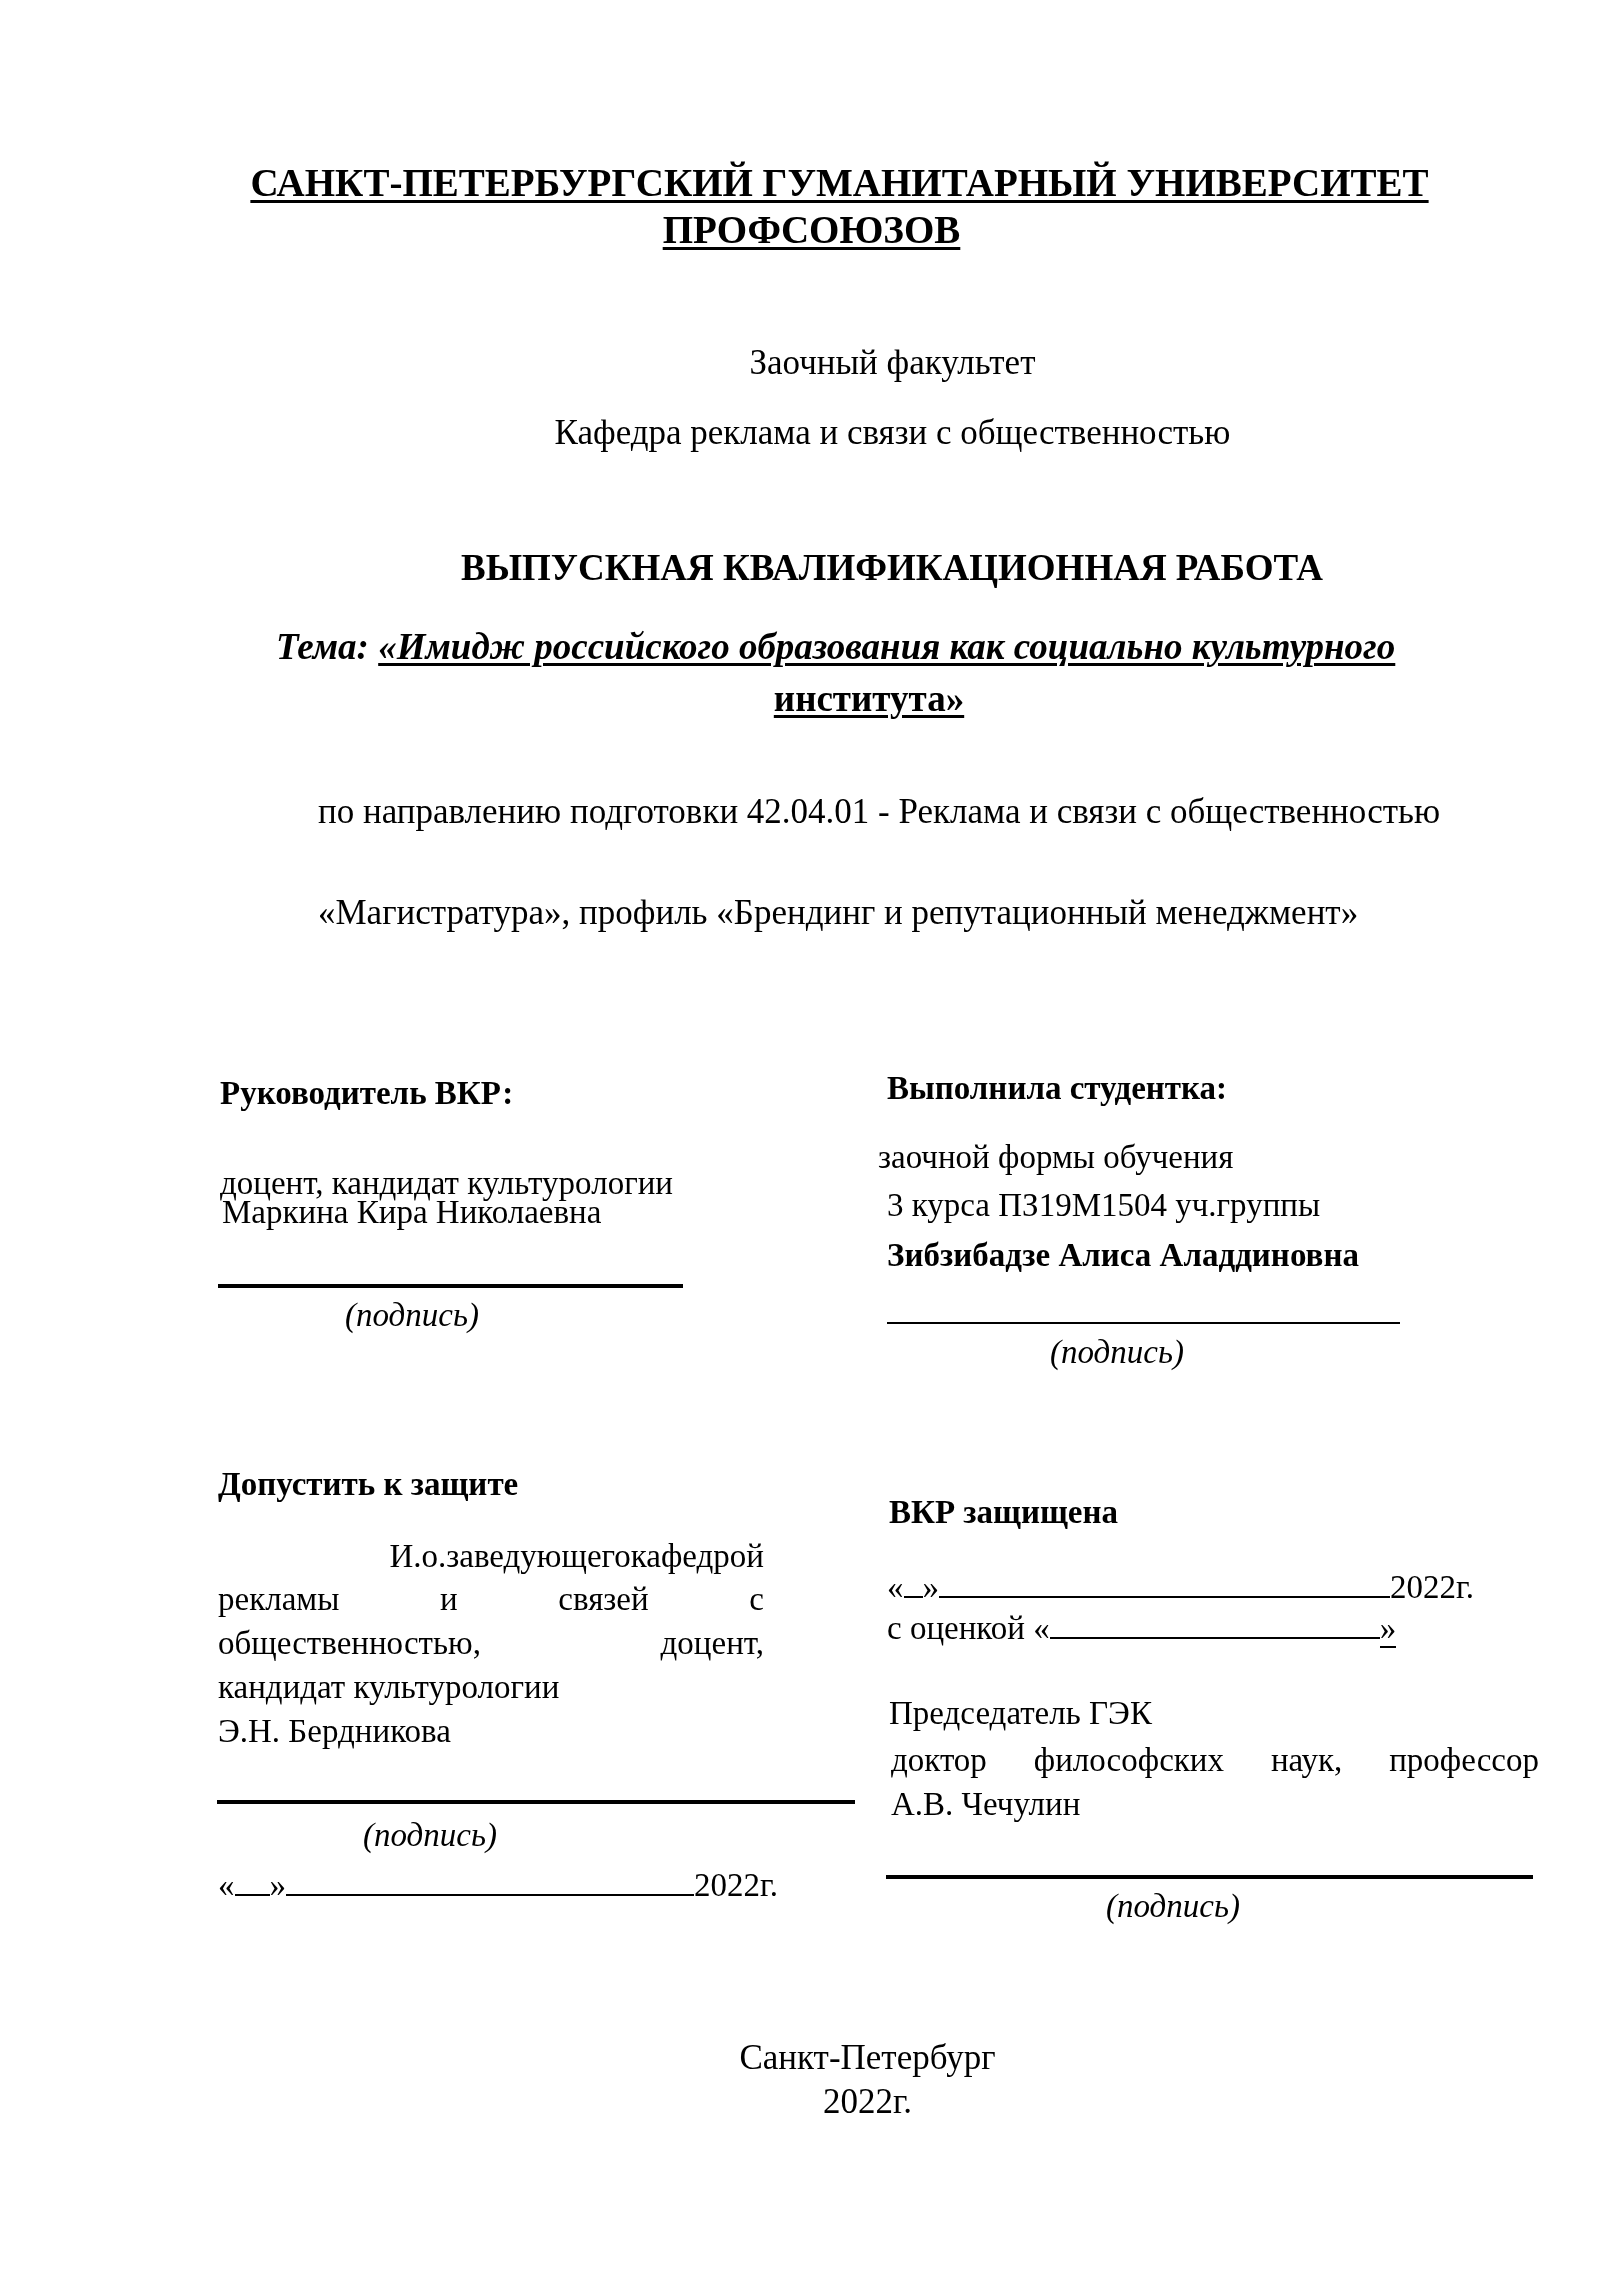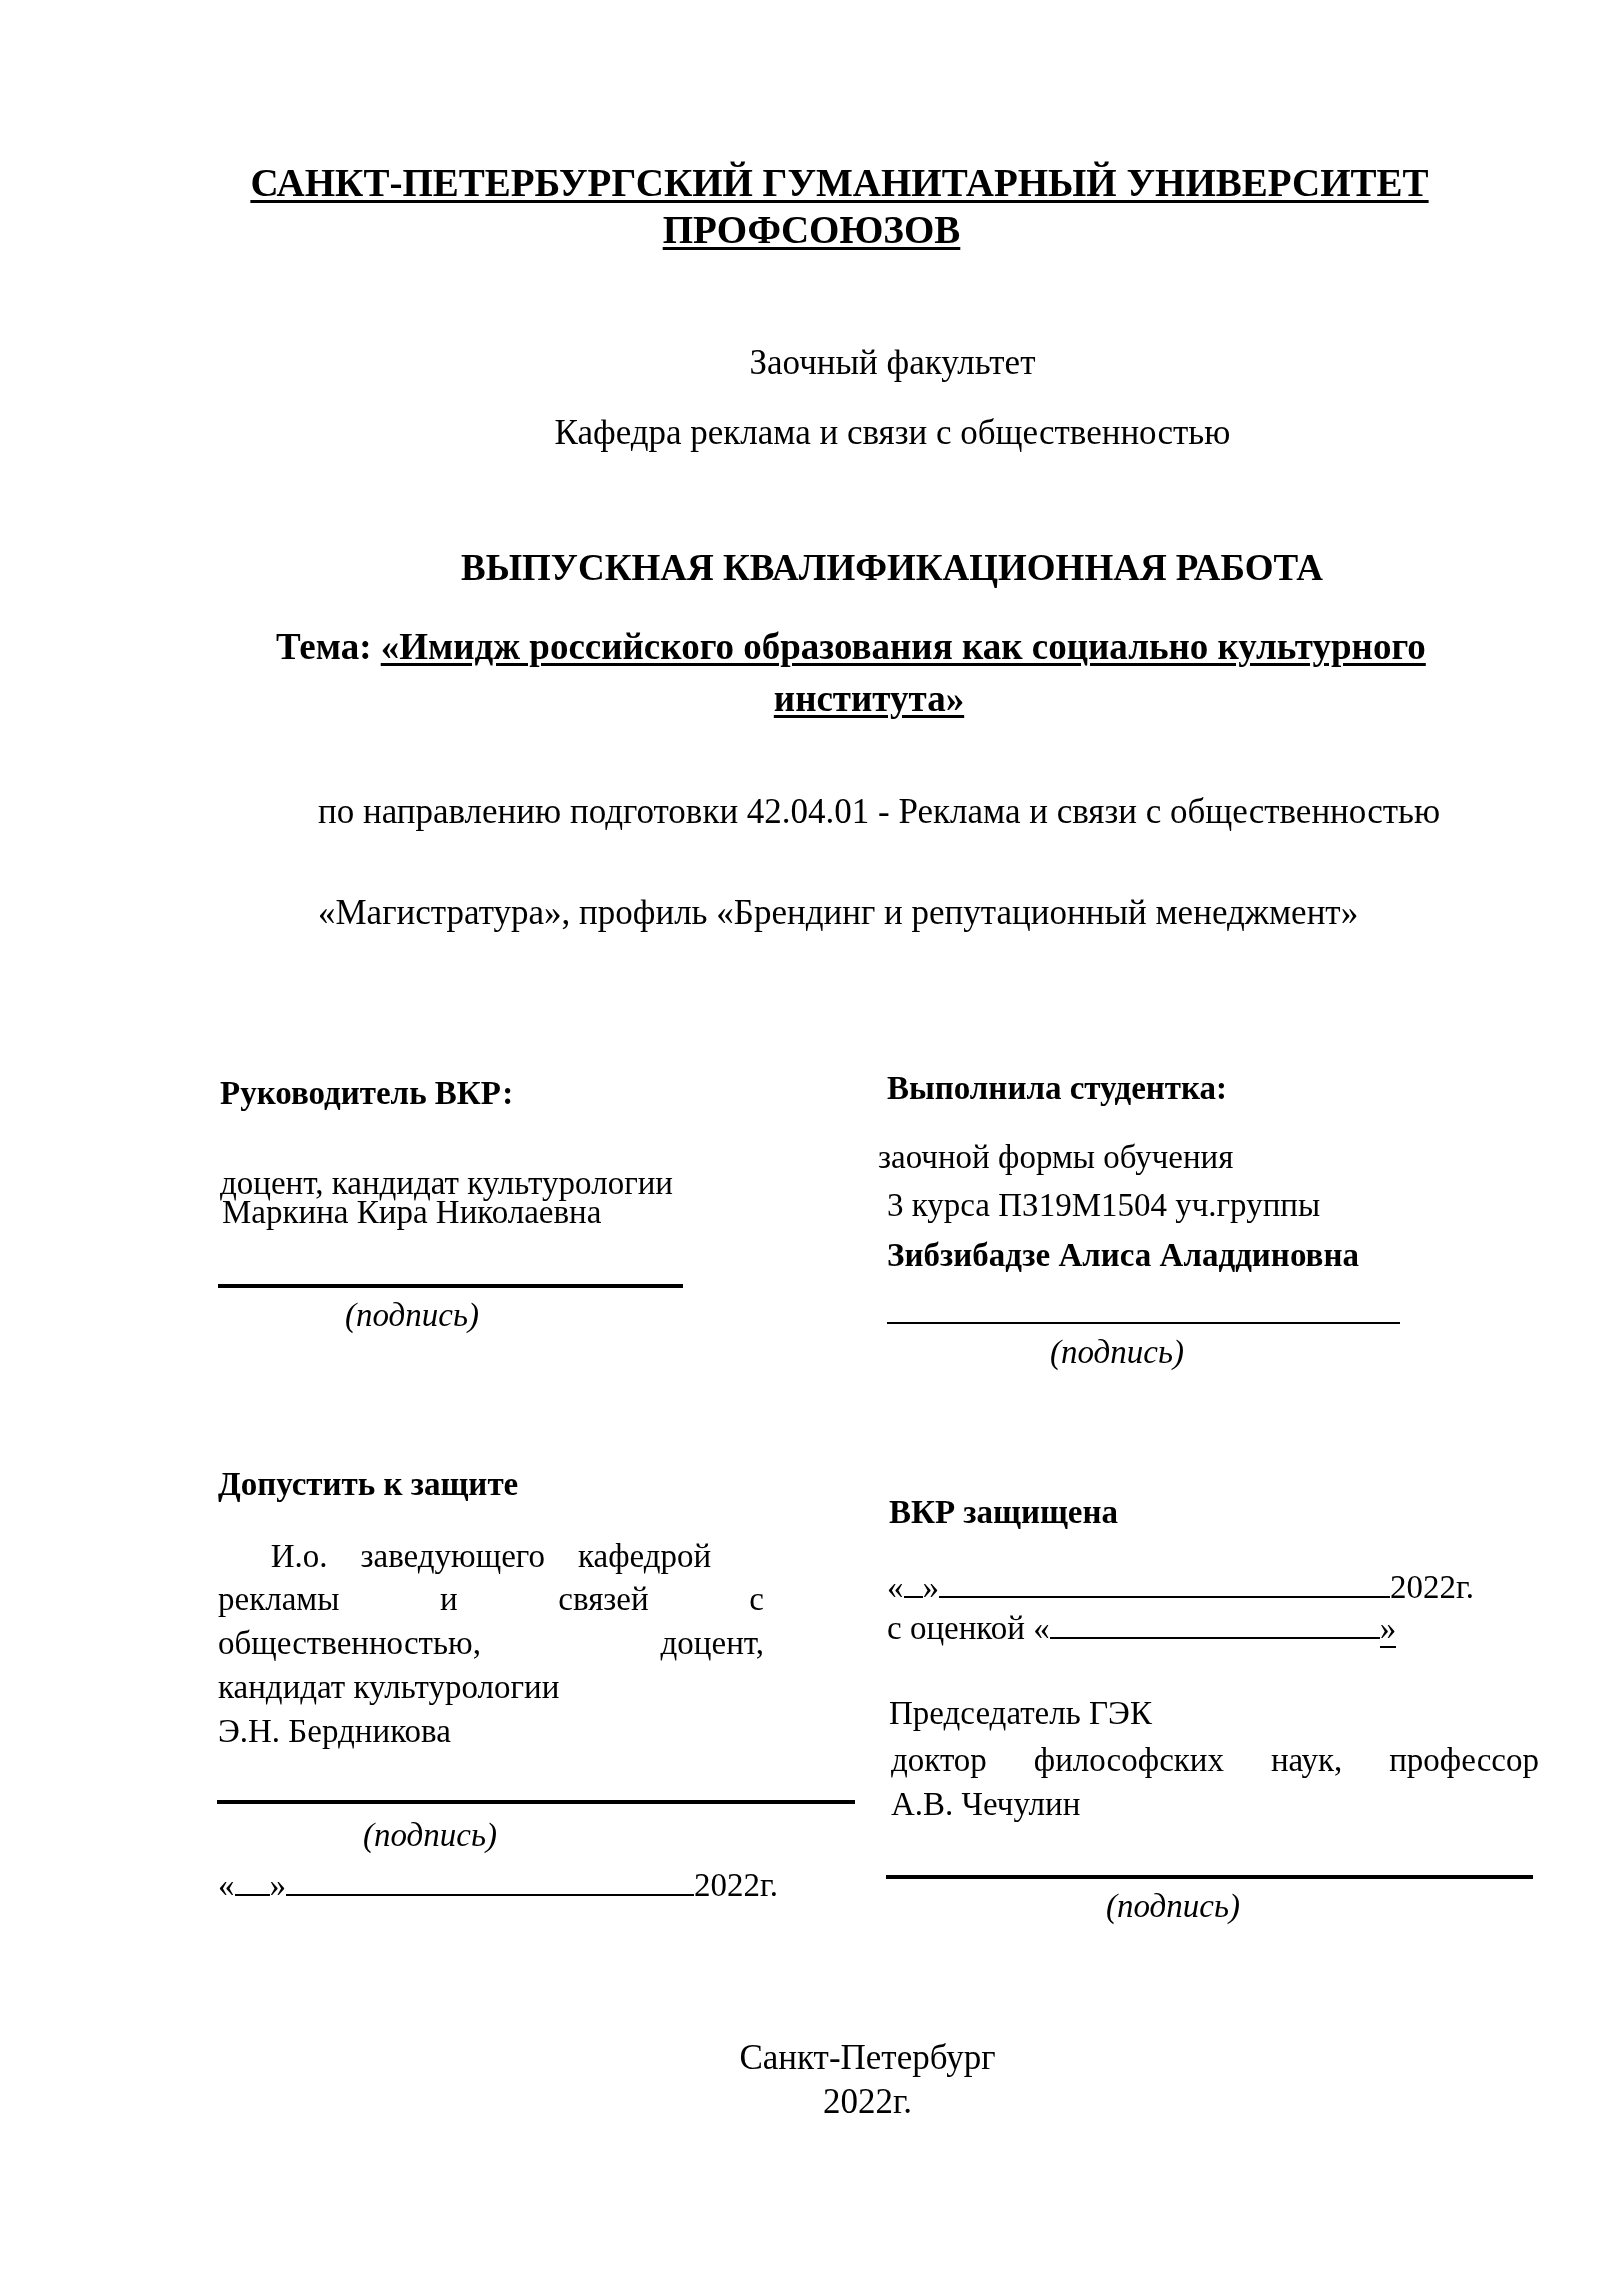--- a/index.html
+++ b/index.html
@@ -26,21 +26,21 @@
 </div>
 <div class="ln center b f50" style="top:210px;">
   <span class="u">ПРОФСОЮЗОВ</span>
 </div>
 
 <div class="ln f45" style="top:345px; left:0; width:1785px; text-align:center;">Заочный факультет</div>
 <div class="ln f45" style="top:415px; left:0; width:1785px; text-align:center;">Кафедра реклама и связи с общественностью</div>
 
 <div class="ln b f47" style="top:549px; left:0; width:1784px; text-align:center;">ВЫПУСКНАЯ КВАЛИФИКАЦИОННАЯ РАБОТА</div>
 
-<div class="ln b f47" style="top:628px; left:276px;">
+<div class="ln b f47" style="top:628px; left:276px;font-style:italic;">
   <span>Тема:</span>
   <span class="u">«Имидж российского образования как социально культурного</span>
 </div>
 <div class="ln b f47" style="top:680px; left:0; width:1738px; text-align:center;">
   <span class="u">института»</span>
 </div>
 
 <div class="ln f45" style="top:794px; left:318px;text-align:right;">по направлению подготовки 42.04.01 - Реклама и связи с общественностью</div>
 <div class="ln f45" style="top:895px; left:318px;">«Магистратура», профиль «Брендинг и репутационный менеджмент»</div>
 
@@ -55,21 +55,21 @@
 <div class="ln b f42" style="top:1072px; left:887px;">Выполнила студентка:</div>
 <div class="ln f42" style="top:1141px; left:878px;">заочной формы обучения</div>
 <div class="ln f42" style="top:1189px; left:887px;">3 курса ПЗ19М1504 уч.группы</div>
 <div class="ln f42" style="top:1239px; left:887px;font-weight:bold;">Зибзибадзе Алиса Аладдиновна</div>
 <div class="rule" style="top:1322px; left:887px; width:513px; height:2.4px;"></div>
 <div class="ln f42" style="top:1336px; left:1050px;">
   <span class="i">(подпись)</span>
 </div>
 
 <div class="ln b f42" style="top:1468px; left:218px;">Допустить к защите</div>
-<div class="ln f42" style="top:1540px; left:218px; width:546px; display:flex; justify-content:center;gap:33px;">
+<div class="ln f42" style="top:1540px; left:218px; width:546px; display:flex; justify-content:flex-end;">
   <span>И.о.</span>
   <span>заведующего</span>
   <span>кафедрой</span>
 </div>
 <div class="ln f42" style="top:1583px; left:218px; width:546px; display:flex; justify-content:space-between;gap:48px;">
   <span>рекламы</span>
   <span>и</span>
   <span>связей</span>
   <span>с</span>
 </div>

